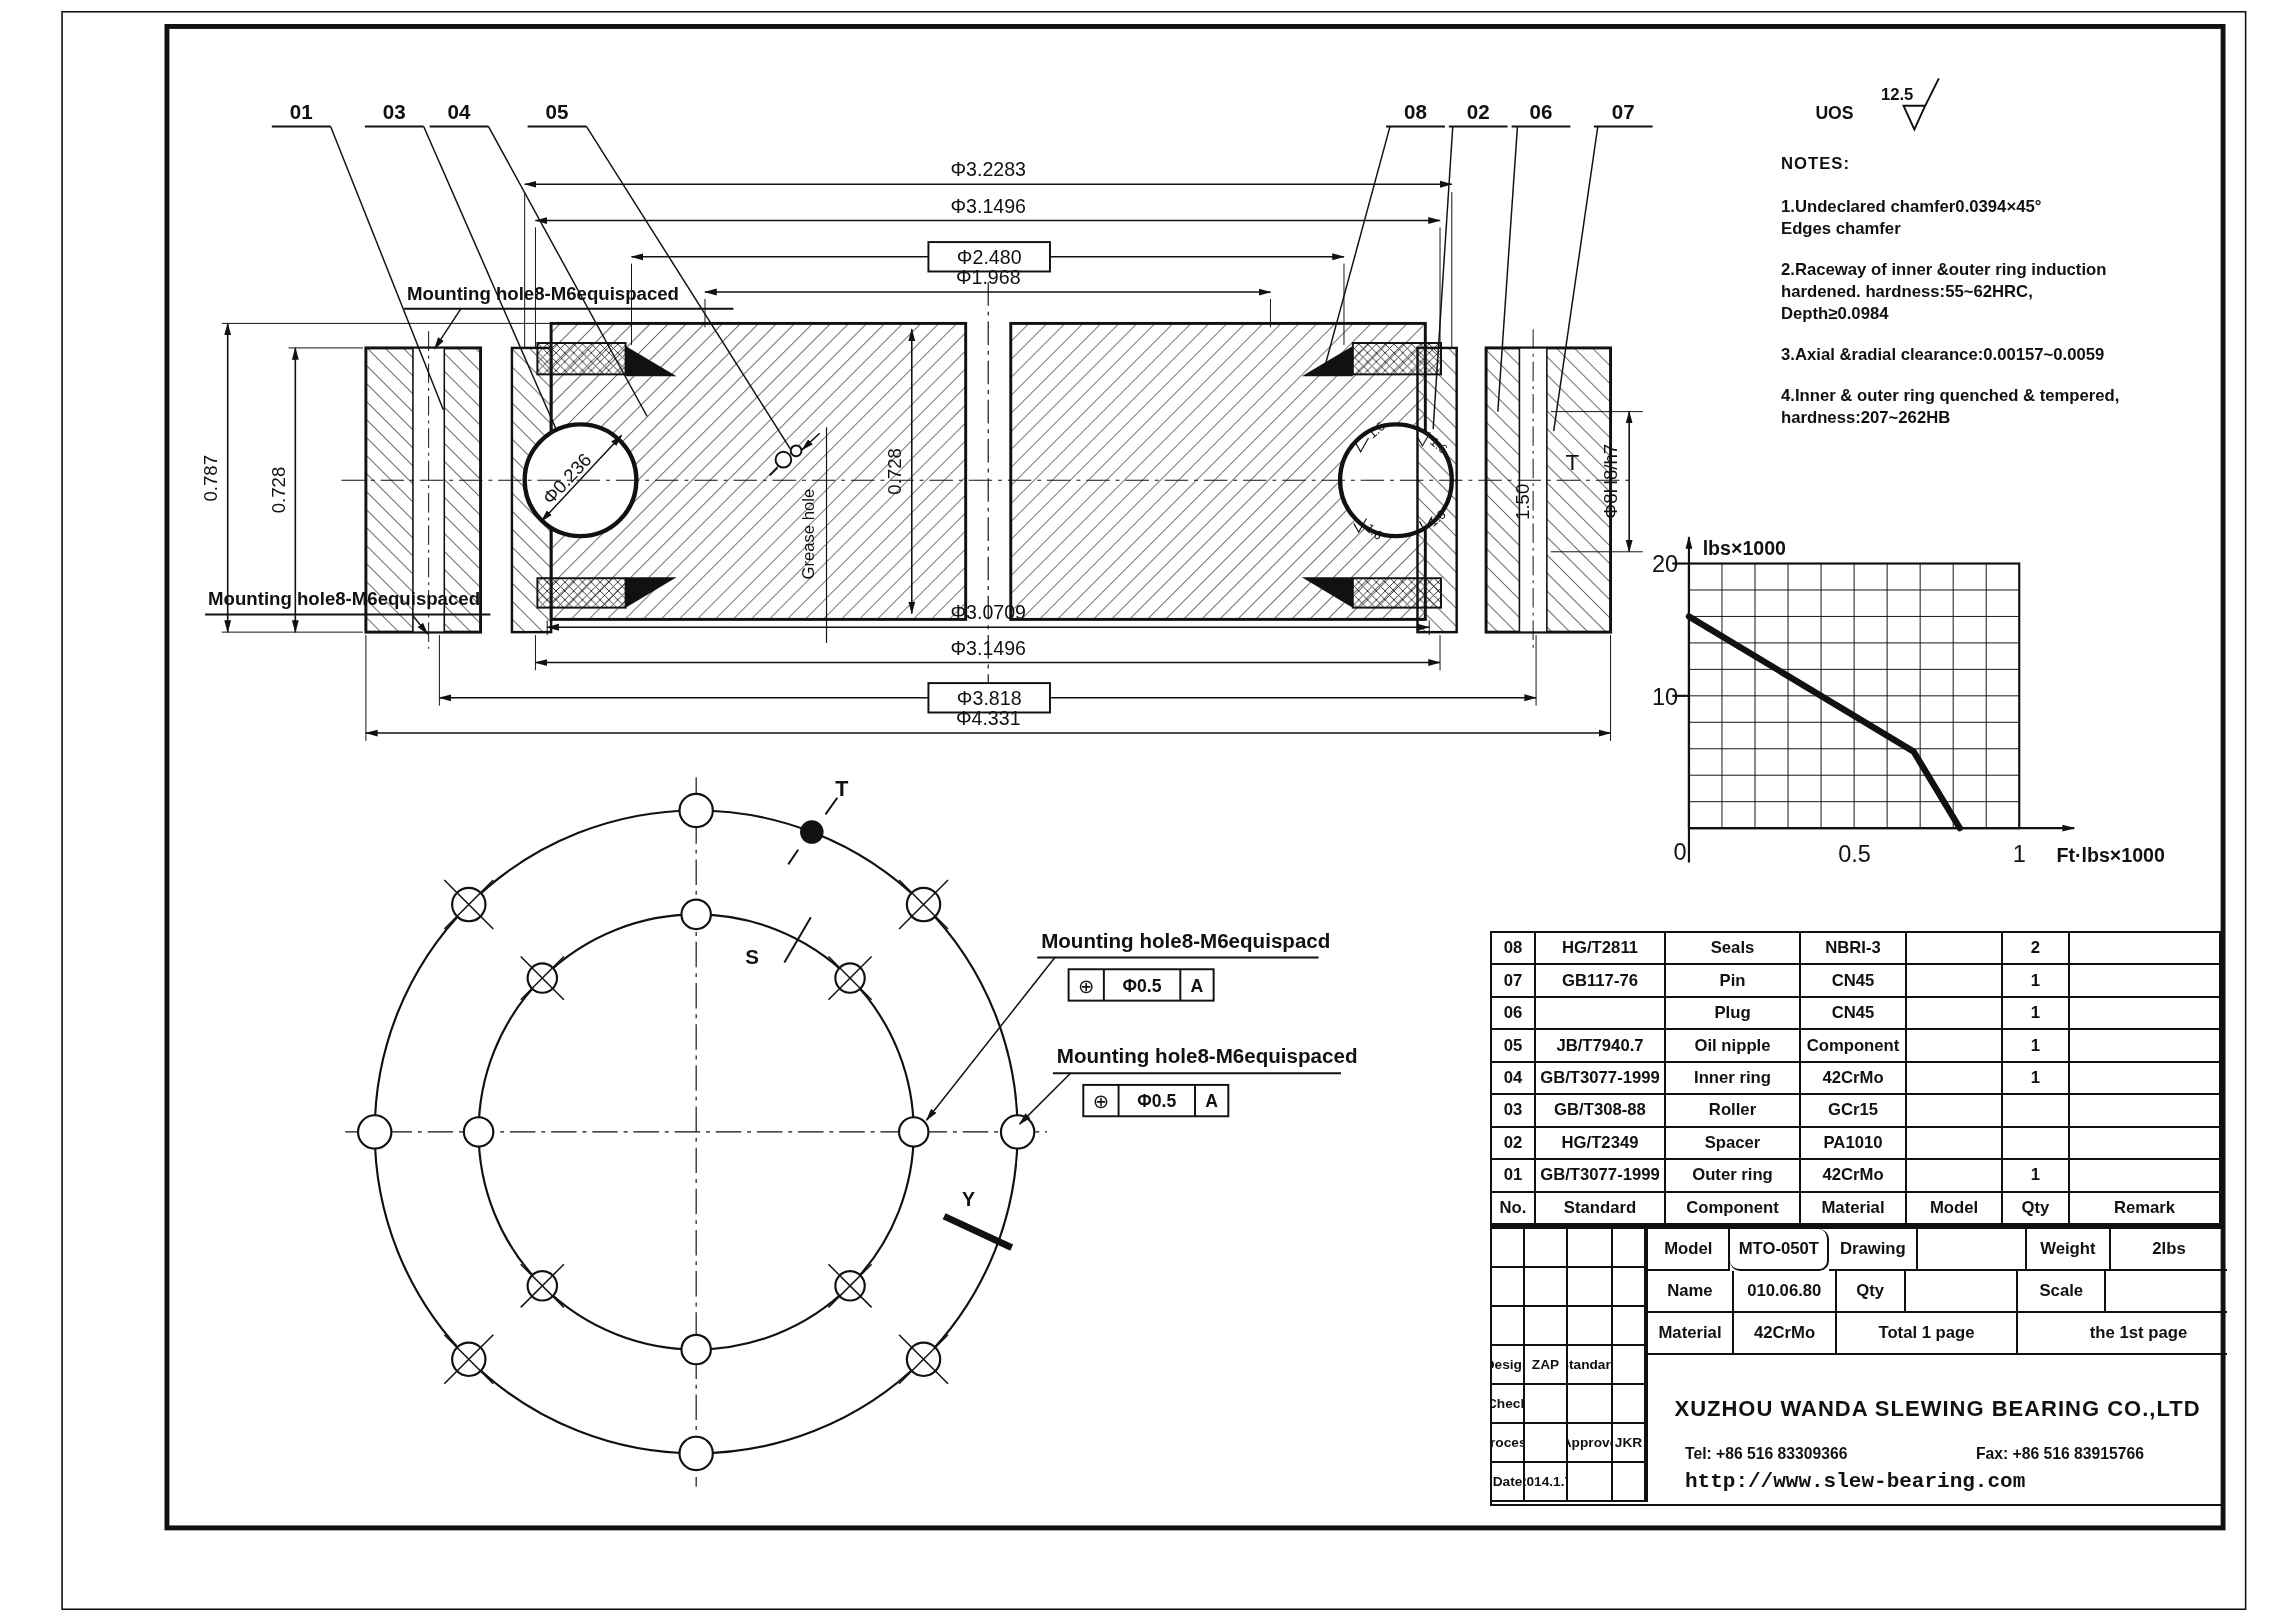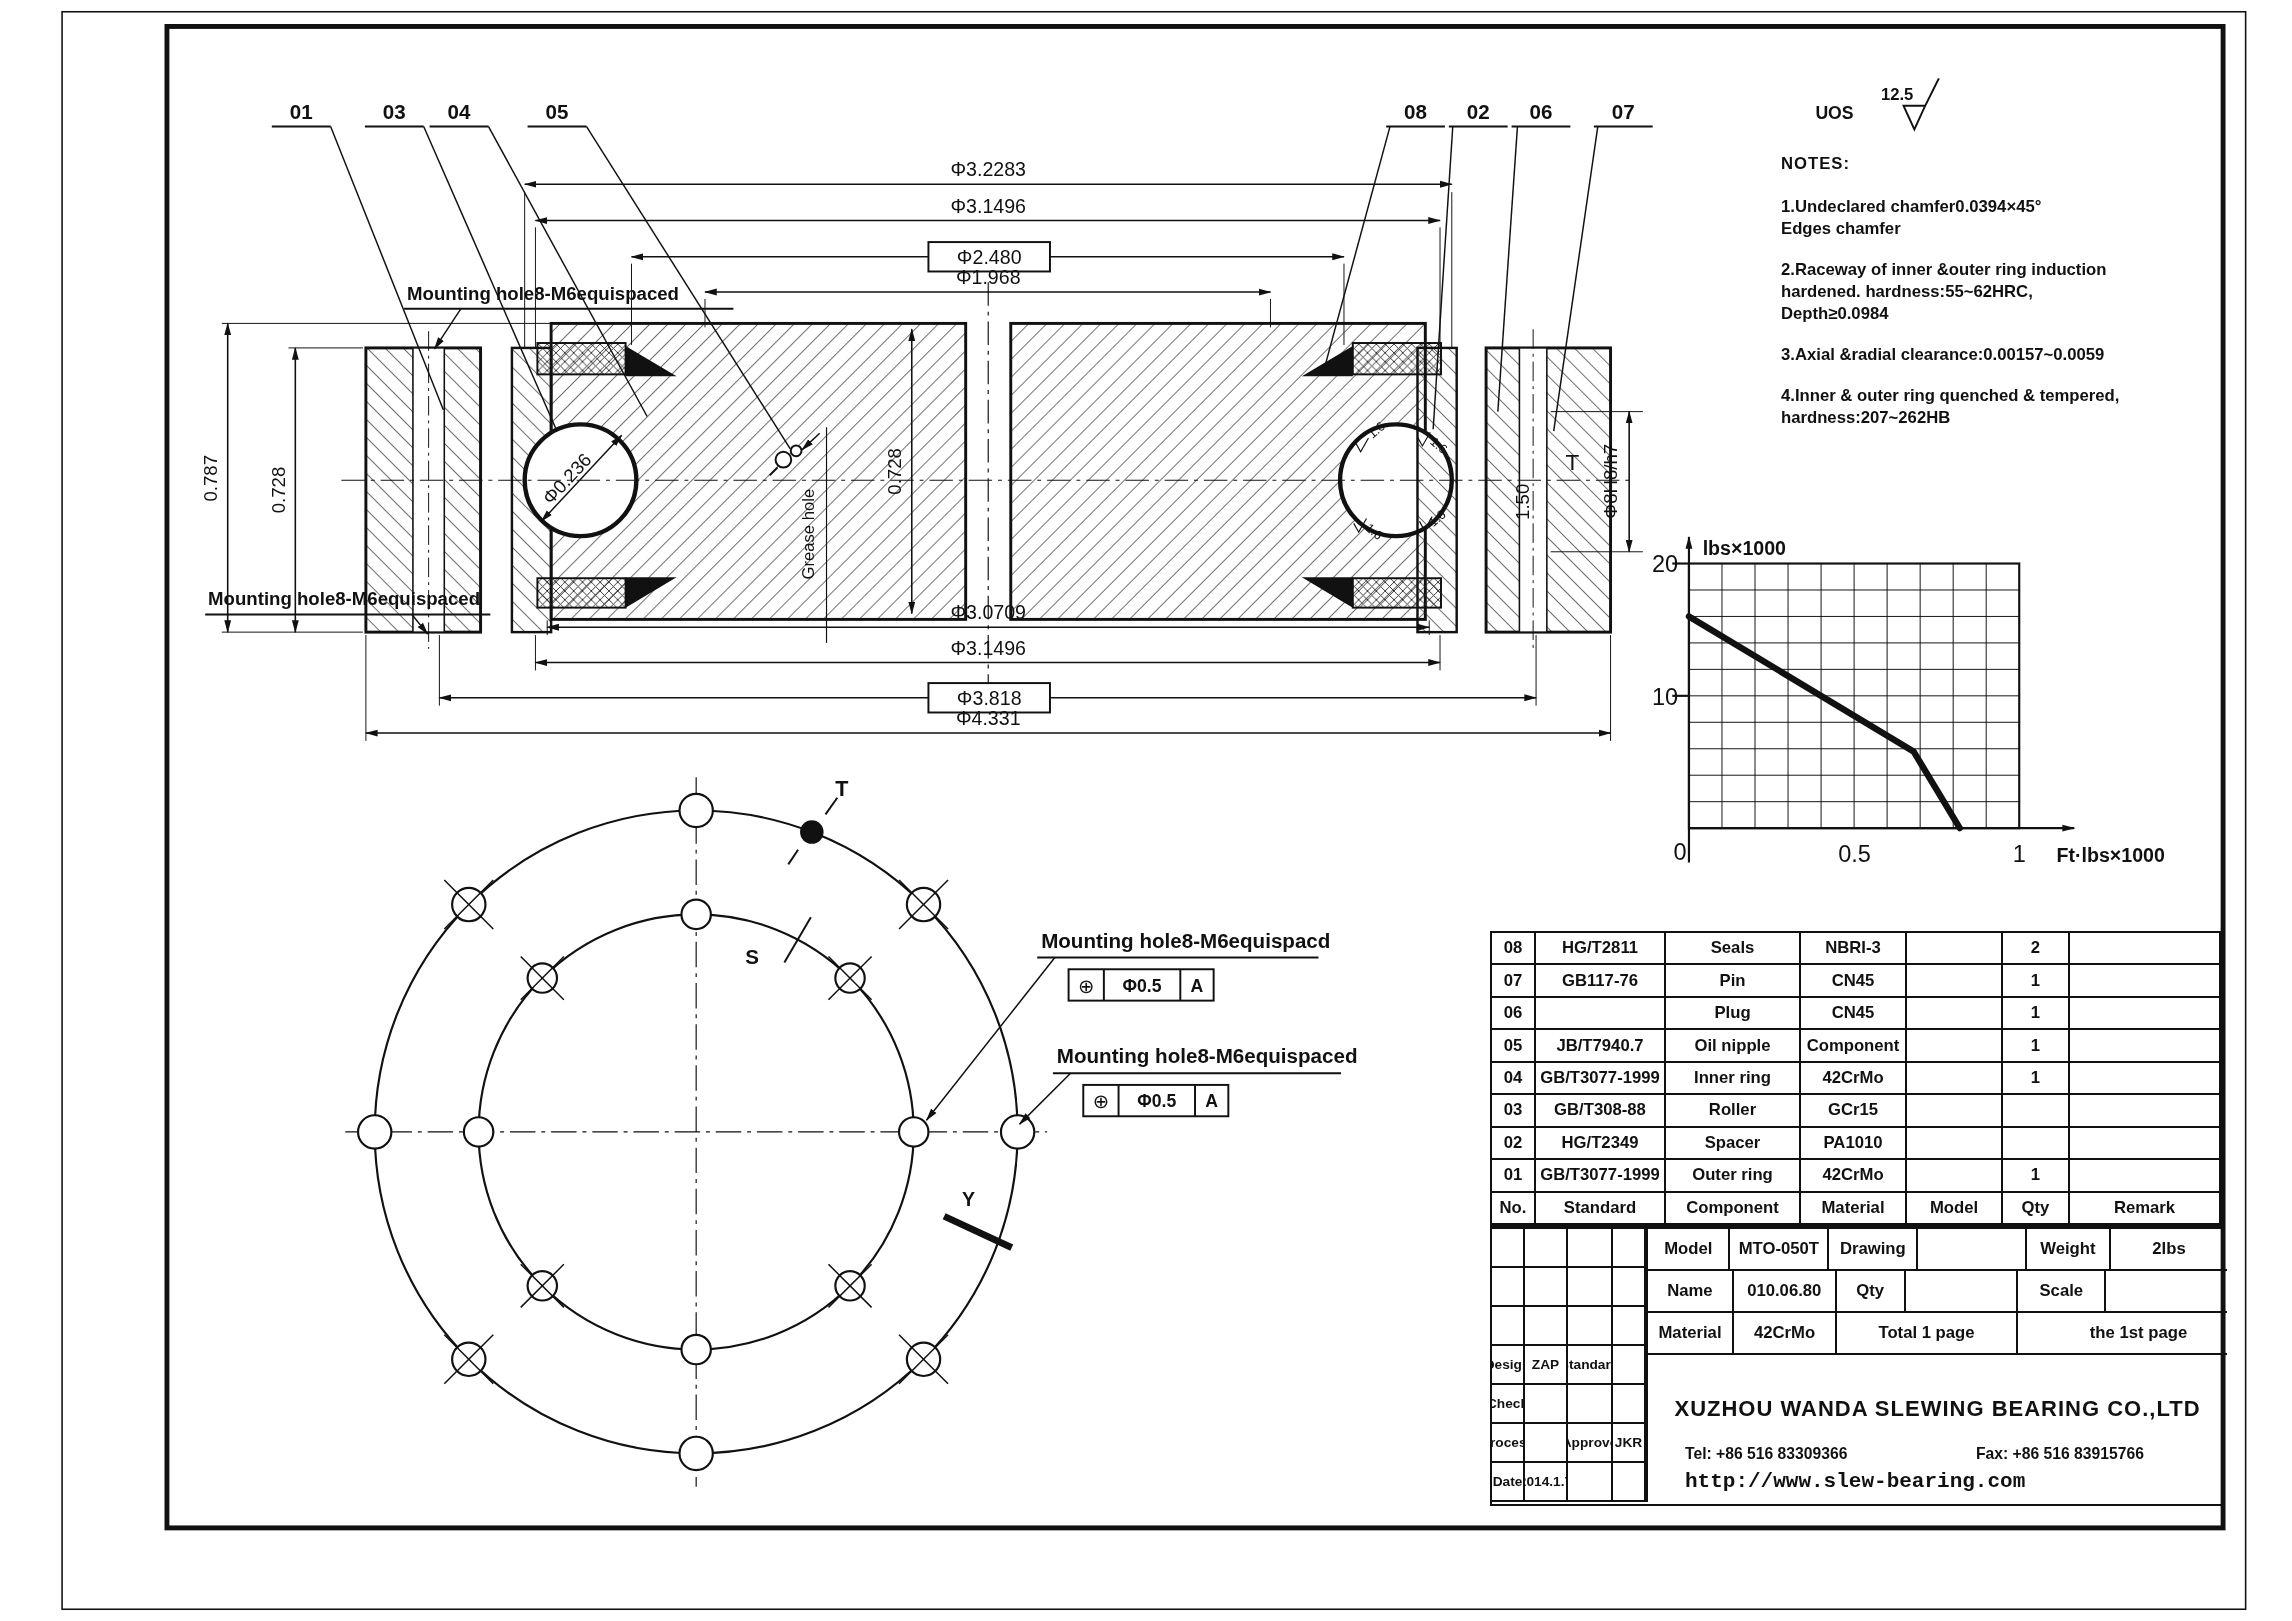--- a/index.html
+++ b/index.html
@@ -458,21 +458,21 @@
     <div class="lcell">Approve</div>
     <div class="lcell">JKR</div>
     <div class="lcell">Date</div>
     <div class="lcell">2014.1.7</div>
     <div class="lcell"></div>
         <div class="lcell"></div>
   </div>
   <div id="tright" class="abs">
     <div class="trow" style="top:0;">
       <div class="tcell" style="width:86px;">Model</div>
-      <div class="tcell" style="width:103px;">MTO-050T</div>
+      <div class="tcell" style="width:103px;border-radius:10px;">MTO-050T</div>
       <div class="tcell" style="width:93px;">Drawing</div>
       <div class="tcell" style="width:113px;"></div>
       <div class="tcell" style="width:88px;">Weight</div>
       <div class="tcell" style="width:121px;border-right:none;">2lbs</div>
     </div>
     <div class="trow" style="top:42px;">
       <div class="tcell" style="width:86px;">Name</div>
       <div class="tcell" style="width:103px;">010.06.80</div>
       <div class="tcell" style="width:69px;">Qty</div>
       <div class="tcell" style="width:113px;"></div>

